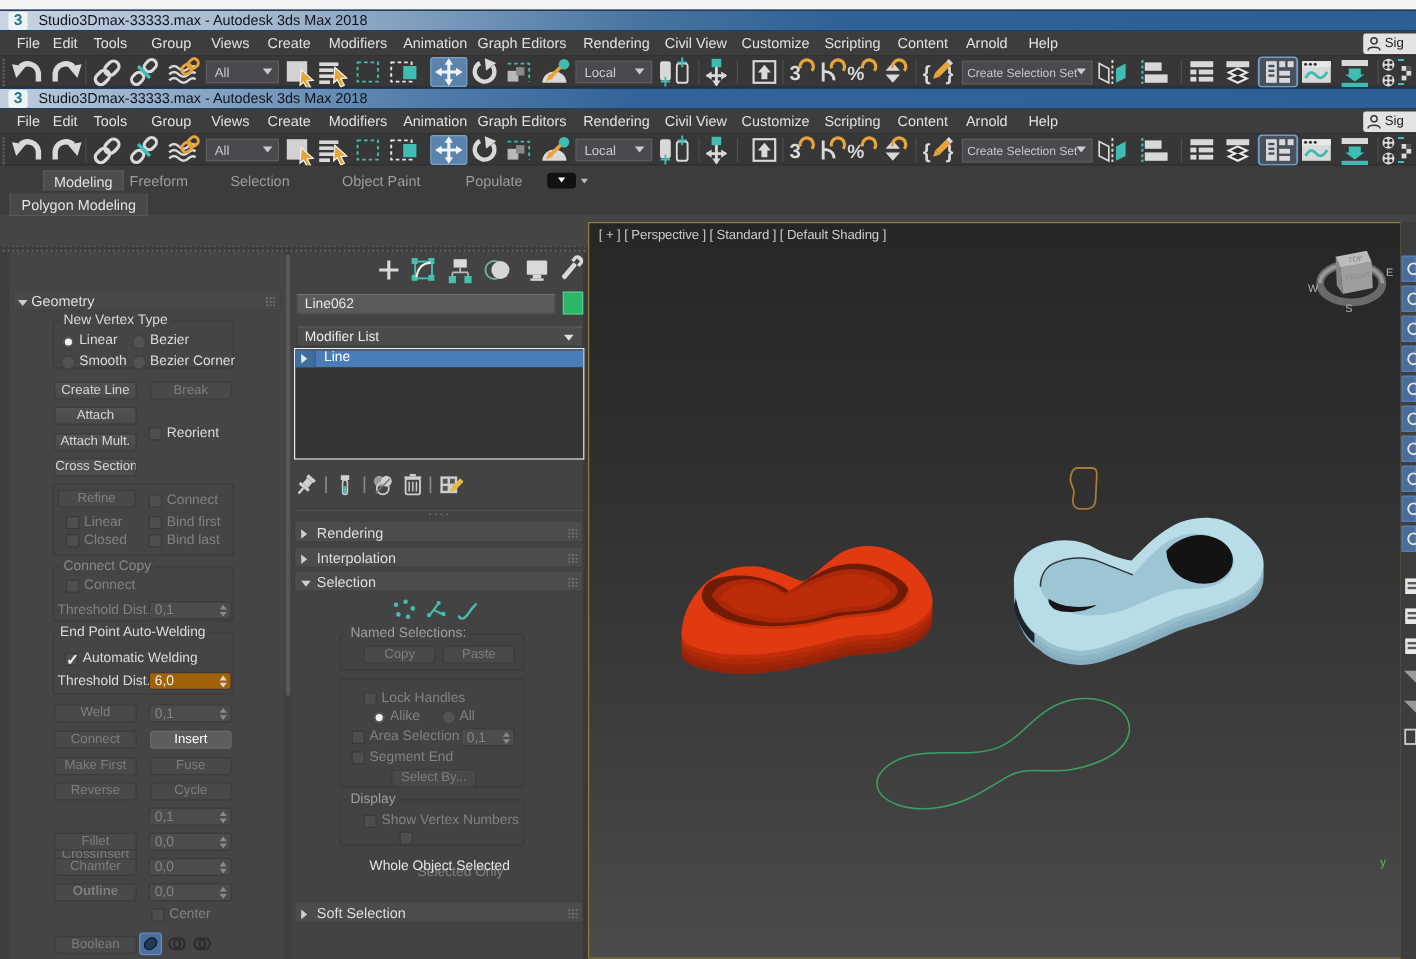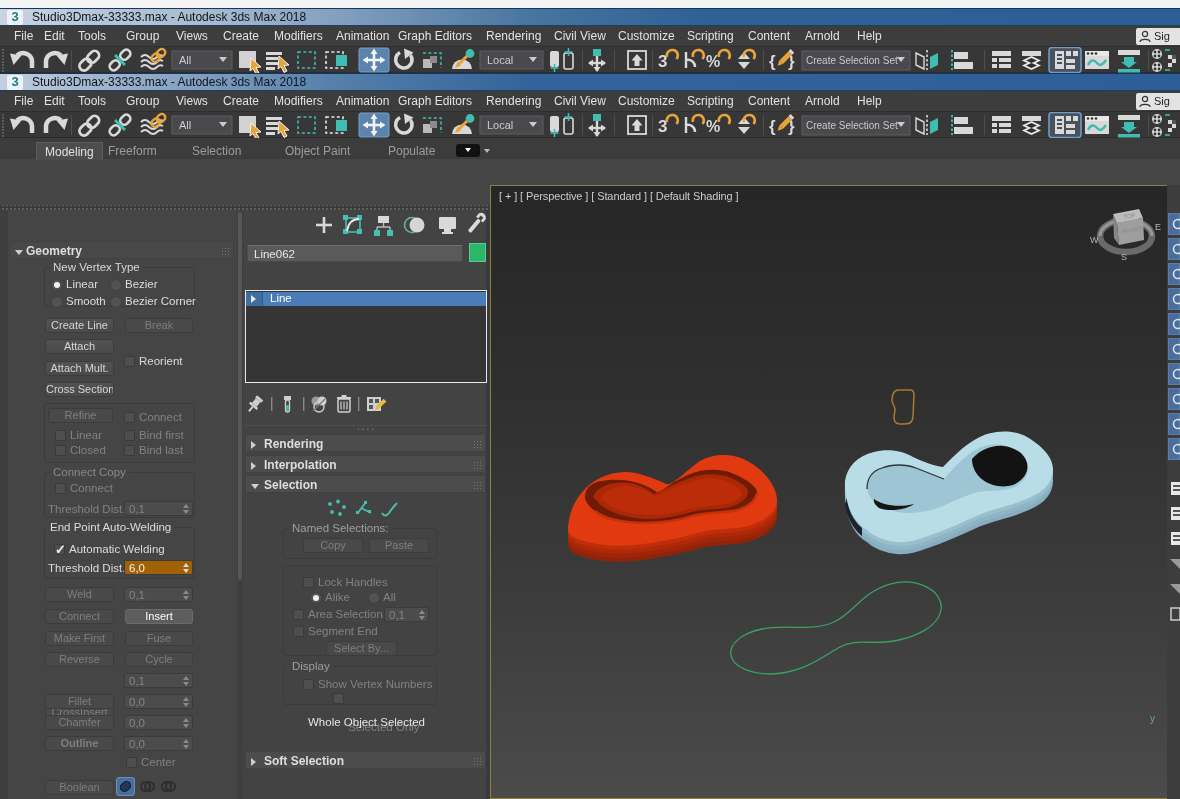--- a/index.html
+++ b/index.html
@@ -31,21 +31,21 @@
 .polytab { position:absolute; left:8px; top:0px; height:19px; padding:3px 9px 0 9px; background:#484848; border:1px solid #585858; border-top:none; font-size:12px; color:#e4e4e4; }
 .cmdrow { left:0; top:179px; width:490px; height:26px; background:#3c3c3c; }
 .cmdtab1 { position:absolute; left:0px; top:3px; height:23px; padding:6px 10px 0 8px; background:#474747; font-size:11px; color:#f0f0f0; }
 .cmdtab2 { position:absolute; left:96px; top:3px; height:23px; padding:6px 10px 0 10px; background:#414141; font-size:11px; color:#9a9a9a; }
 .dotline { left:0; top:205px; width:490px; height:5px; background:#3c3c3c; background-image:radial-gradient(#5f5f5f 1px, transparent 1px); background-size:4px 4px; background-position:1px 2px;}
 
 
 .leftpanel { left:0; top:210px; width:243px; height:589px; background:#454545; }
 .midpanel { left:243px; top:210px; width:247px; height:589px; background:#434343; }
 .rollhead { position:absolute; left:10px; width:224px; height:18px; background:#4c4c4c; border:1px solid #414141; border-radius:2px;
-  font-size:12px; color:#dedede; font-weight:bold; padding:2px 0 0 18px; }
+  font-size:12px; color:#dedede; font-weight:normal; padding:2px 0 0 18px; }
 .rollhead .arr { position:absolute; left:5px; top:6px; width:0; height:0; }
 .arrR { border-left:5px solid #cfcfcf; border-top:4px solid transparent; border-bottom:4px solid transparent; }
 .arrD { border-top:5px solid #cfcfcf; border-left:4px solid transparent; border-right:4px solid transparent; margin-top:2px; }
 .grip { position:absolute; right:4px; top:5px; width:8px; height:8px;
   background-image:radial-gradient(#777 0.8px, transparent 1px); background-size:3px 3px; }
 .btn { position:absolute; height:15px; background:linear-gradient(#525252,#4a4a4a); border:1px solid #3c3c3c; border-radius:3px;
   font-size:11px; color:#d6d6d6; text-align:center; line-height:13px; white-space:nowrap; overflow:hidden; }
 .btn.dis { color:#7e7e7e; background:#494949; }
 .btn.hot { background:#5d5d5d; color:#ffffff; border-color:#6a6a6a; }
 .grp { position:absolute; border:1px solid #3b3b3b; border-radius:3px; }
@@ -523,20 +523,23 @@
     <div class="rtab act" style="left:36px;">Modeling</div>
     <div class="rtab" style="left:108px;">Freeform</div>
     <div class="rtab" style="left:192px;">Selection</div>
     <div class="rtab" style="left:285px;">Object Paint</div>
     <div class="rtab" style="left:388px;">Populate</div>
     <div class="rtab" style="left:456px; top:6px; width:24px; height:13px; background:#111; border-radius:3px; text-align:center;">
       <span style="display:inline-block;width:0;height:0;border-top:4px solid #fff;border-left:3.5px solid transparent;border-right:3.5px solid transparent;vertical-align:3px;"></span>
     </div>
     <div class="rtab" style="left:484px; top:11px; width:0; height:0; border-top:4px solid #bbb; border-left:3.5px solid transparent; border-right:3.5px solid transparent;"></div>
   </div>
+  <div class="abs polyrow">
+      <div class="polytab" style="top:2px;">Polygon Modeling</div>
+    </div>
   <div class="abs dotline"></div>
 
   <div class="abs leftpanel" id="leftpanel">
       <div style="position:absolute;left:0;top:0;width:8px;height:589px;background:#3e3e3e;"></div>
       <div style="position:absolute;left:237px;top:0;width:6px;height:589px;background:#3f3f3f;"></div>
       <div style="position:absolute;left:238px;top:2px;width:4px;height:368px;background:#575757;border-radius:2px;"></div>
       <div class="rollhead" style="top:31px;background:#484848;border-color:#424242;padding-left:15px;"><span class="arr arrD" style="left:4px;"></span>Geometry<span class="grip"></span></div>
       <div class="grp" style="left:44px;top:57px;width:151px;height:40px;"></div>
       <div class="grplab" style="left:50px;top:51px;color:#d8d8d8;">New Vertex Type</div>
       <div class="rad on" style="left:51px;top:69px;"></div>
@@ -639,20 +642,21 @@
         <rect x="196" y="7" width="17" height="12" rx="1" fill="#d9d9d9"></rect>
         <rect x="201" y="19" width="7" height="3" fill="#d9d9d9"></rect>
         <rect x="199" y="22" width="11" height="2" fill="#d9d9d9"></rect>
         <g transform="rotate(40 232 15)">
           <path d="M227.5 3.5 a5 5 0 0 1 9 0 l0 4.5 -2.8 0 0 -4 -3.4 0 0 4 -2.8 0 z" fill="#d9d9d9"></path>
           <rect x="230" y="8" width="4" height="16" rx="1.5" fill="#d9d9d9"></rect>
         </g>
       </svg>
       <div style="position:absolute;left:4px;top:35px;width:216px;height:17px;background:#5a5a5a;border:1px solid #494949;border-top-color:#6e6e6e;font-size:11.5px;color:#e8e8e8;padding:2px 0 0 6px;">Line062</div>
       <div style="position:absolute;left:226px;top:33px;width:17px;height:19px;background:#2db56a;border:1px solid #57cf8c;"></div>
+      <div style="position:absolute;left:4px;top:62px;width:239px;height:17px;background:#4b4b4b;border:1px solid #3a3a3a;border-top-color:#5a5a5a;font-size:11.5px;color:#ececec;padding:2px 0 0 6px;">Modifier List<span style="position:absolute;right:7px;top:6px;width:0;height:0;border-top:5px solid #e0e0e0;border-left:4px solid transparent;border-right:4px solid transparent;"></span></div>
       <div style="position:absolute;left:2px;top:80px;width:242px;height:93px;background:#353535;border:1px solid #e8e8e8;">
         <div style="position:absolute;left:0;top:1px;width:240px;height:14px;background:#4a7db8;">
           <div style="position:absolute;left:0;top:0;width:17px;height:14px;background:#3e6da0;border-right:1px solid #345e8c;"></div>
           <span style="position:absolute;left:5px;top:3px;width:0;height:0;border-left:5px solid #e8e8e8;border-top:4px solid transparent;border-bottom:4px solid transparent;"></span>
           <span style="position:absolute;left:24px;top:0px;font-size:11.5px;color:#ffffff;">Line</span>
         </div>
       </div>
       <svg width="247" height="22" viewBox="0 0 247 22" style="position:absolute;left:0;top:183px;">
         <g transform="rotate(40 12 11)">
           <rect x="8" y="3" width="8" height="3" fill="#cfcfcf"></rect>

